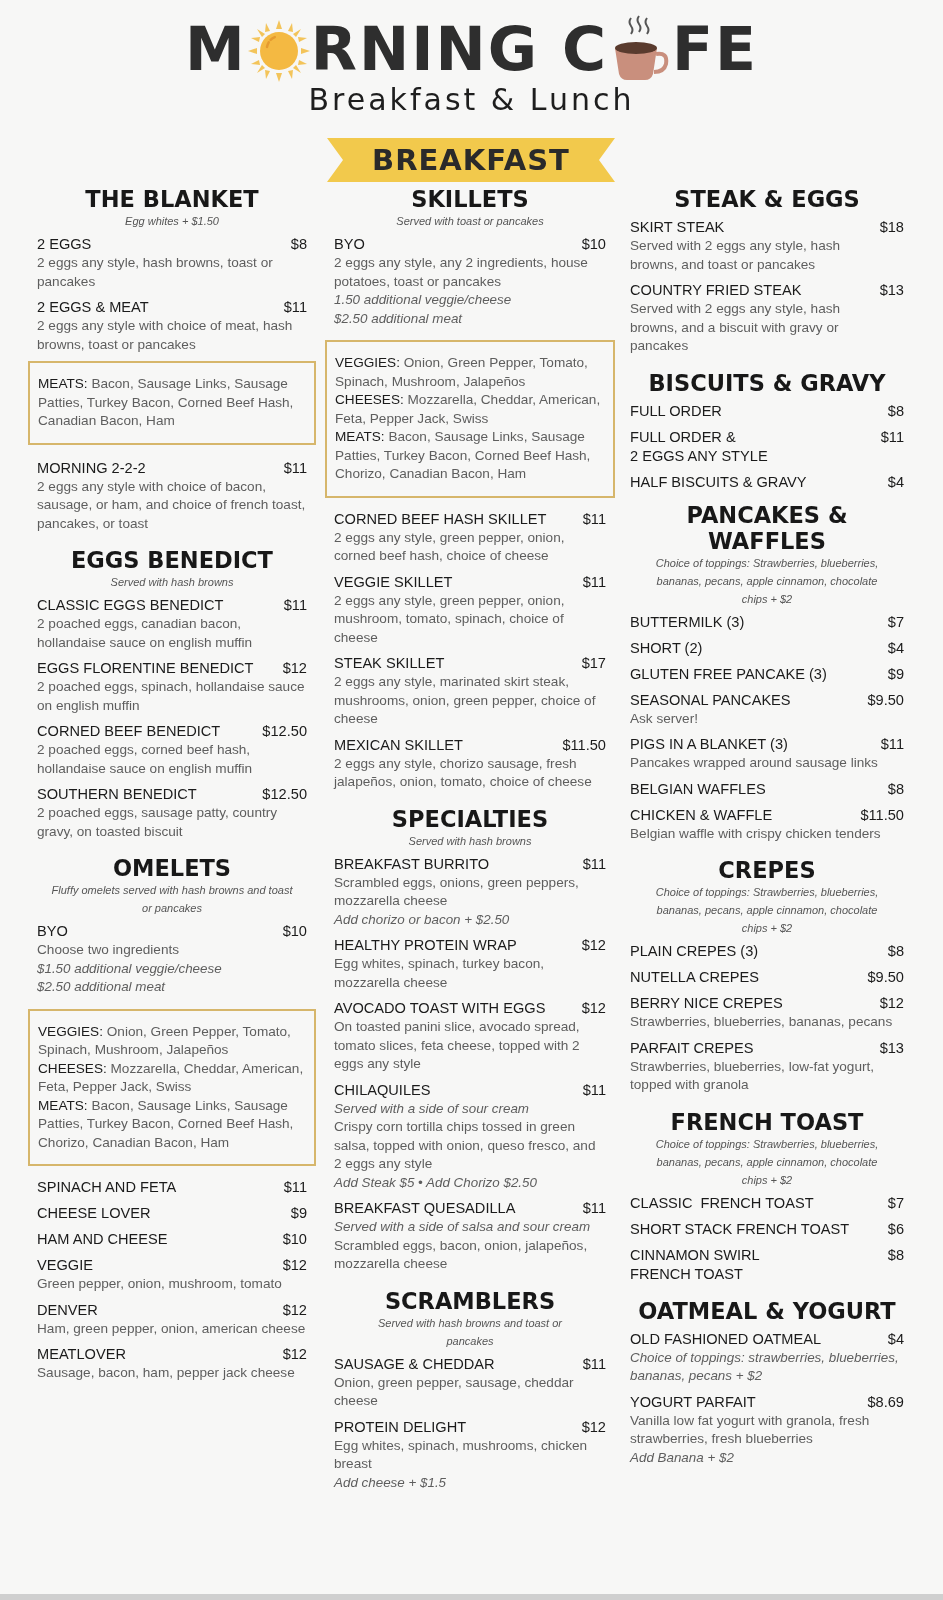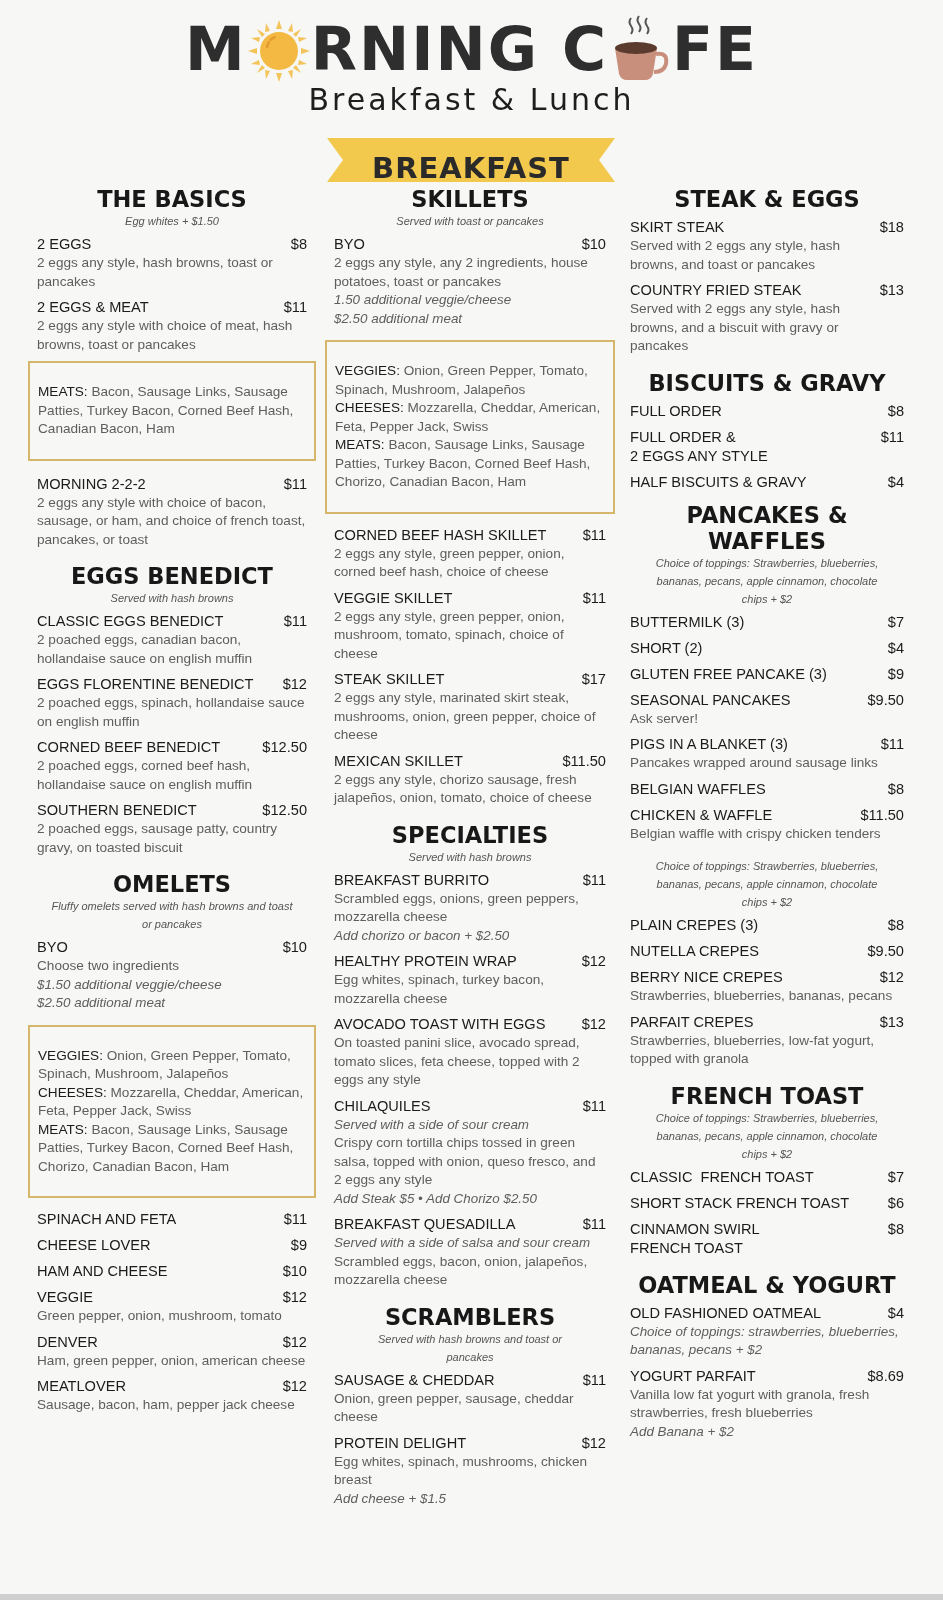--- a/index.html
+++ b/index.html
@@ -22,21 +22,21 @@
   .logo-title .o-icon { display: inline-block; width: 62px; height: 62px; margin: 0 1px; position: relative; top: 2px; }
   .logo-sub {
     font-family: "DejaVu Sans", sans-serif; font-size: 30px; letter-spacing: 3px;
     color: #1e1e1e; margin-top: -2px; line-height: 36px;
   }
   .banner {
     position: absolute; left: 327px; top: 138px; width: 288px; height: 44px;
   }
   .banner svg { position: absolute; left: 0; top: 0; }
   .banner-text {
-    position: absolute; left: 0; top: 8px; width: 100%; height: 44px; line-height: 44px;
+    position: absolute; left: 0; top: 0; width: 100%; height: 44px; line-height: 44px;
     text-align: center; font-family: "DejaVu Sans", sans-serif; font-weight: bold;
     font-size: 29px; color: #2a2a2a; letter-spacing: 1px;
   }
   
   .col { position: absolute; top: 186px; }
   .col1 { left: 37px; width: 270px; }
   .col2 { left: 334px; width: 272px; }
   .col3 { left: 630px; width: 274px; }
 
   .section { margin-bottom: 10px; }
@@ -48,21 +48,21 @@
     text-align: center; font-style: italic; font-size: 11px; color: #555;
     line-height: 18px; margin-bottom: 5px;
   }
   .item { margin-bottom: 7px; }
   .item-head { display: flex; justify-content: space-between; align-items: baseline; }
   .item-name { font-size: 14.6px; color: #1b1b1b; line-height: 19px; }
   .item-price { font-size: 14.6px; color: #1b1b1b; line-height: 19px; white-space: nowrap; padding-left: 6px; }
   .item-desc { font-size: 13.6px; color: #5e5e5e; line-height: 18.5px; }
   .item-italic { font-size: 13.4px; color: #5e5e5e; font-style: italic; line-height: 18.5px; }
   .box {
-    border: 2.5px solid #d6b66b; padding: 20px 8px; margin: 4px -9px 12px -9px;
+    border: 2.5px solid #d6b66b; padding: 12px 8px; margin: 4px -9px 12px -9px;
     font-size: 13.6px; line-height: 18.5px; color: #5e5e5e;
   }
   .box .lbl { color: #1b1b1b; }
   .page-edge {
     position: absolute; left: 0; bottom: 0; width: 943px; height: 6px; background: #cfcfcf;
   }
 </style>
 </head>
 <body>
 
@@ -112,21 +112,21 @@
 <div class="banner">
   <svg width="288" height="44" viewBox="0 0 288 44">
     <polygon points="0,0 288,0 272,22 288,44 0,44 16,22" fill="#f2c94c"></polygon>
   </svg>
   <div class="banner-text">BREAKFAST</div>
 </div>
 
 <div class="col col1">
 
   <div class="section">
-    <div class="sec-title">THE BASICS</div>
+    <div class="sec-title">THE BLANKET</div>
     <div class="sec-note">Egg whites + $1.50</div>
     <div class="item">
       <div class="item-head">
           <span class="item-name">2 EGGS</span>
           <span class="item-price">$8</span>
         </div>
       <div class="item-desc">2 eggs any style, hash browns, toast or pancakes</div>
     </div>
     <div class="item">
       <div class="item-head">
@@ -440,20 +440,21 @@
     <div class="item">
       <div class="item-head">
           <span class="item-name">CHICKEN &amp; WAFFLE</span>
           <span class="item-price">$11.50</span>
         </div>
       <div class="item-desc">Belgian waffle with crispy chicken tenders</div>
     </div>
   </div>
 
   <div class="section" style="margin-top:14px">
+    <div class="sec-title">CREPES</div>
     <div class="sec-note" style="padding:0 22px">Choice of toppings: Strawberries, blueberries, bananas, pecans, apple cinnamon, chocolate chips + $2</div>
     <div class="item">
       <div class="item-head">
           <span class="item-name">PLAIN CREPES (3)</span>
           <span class="item-price">$8</span>
         </div>
     </div>
     <div class="item">
       <div class="item-head">
           <span class="item-name">NUTELLA CREPES</span>

